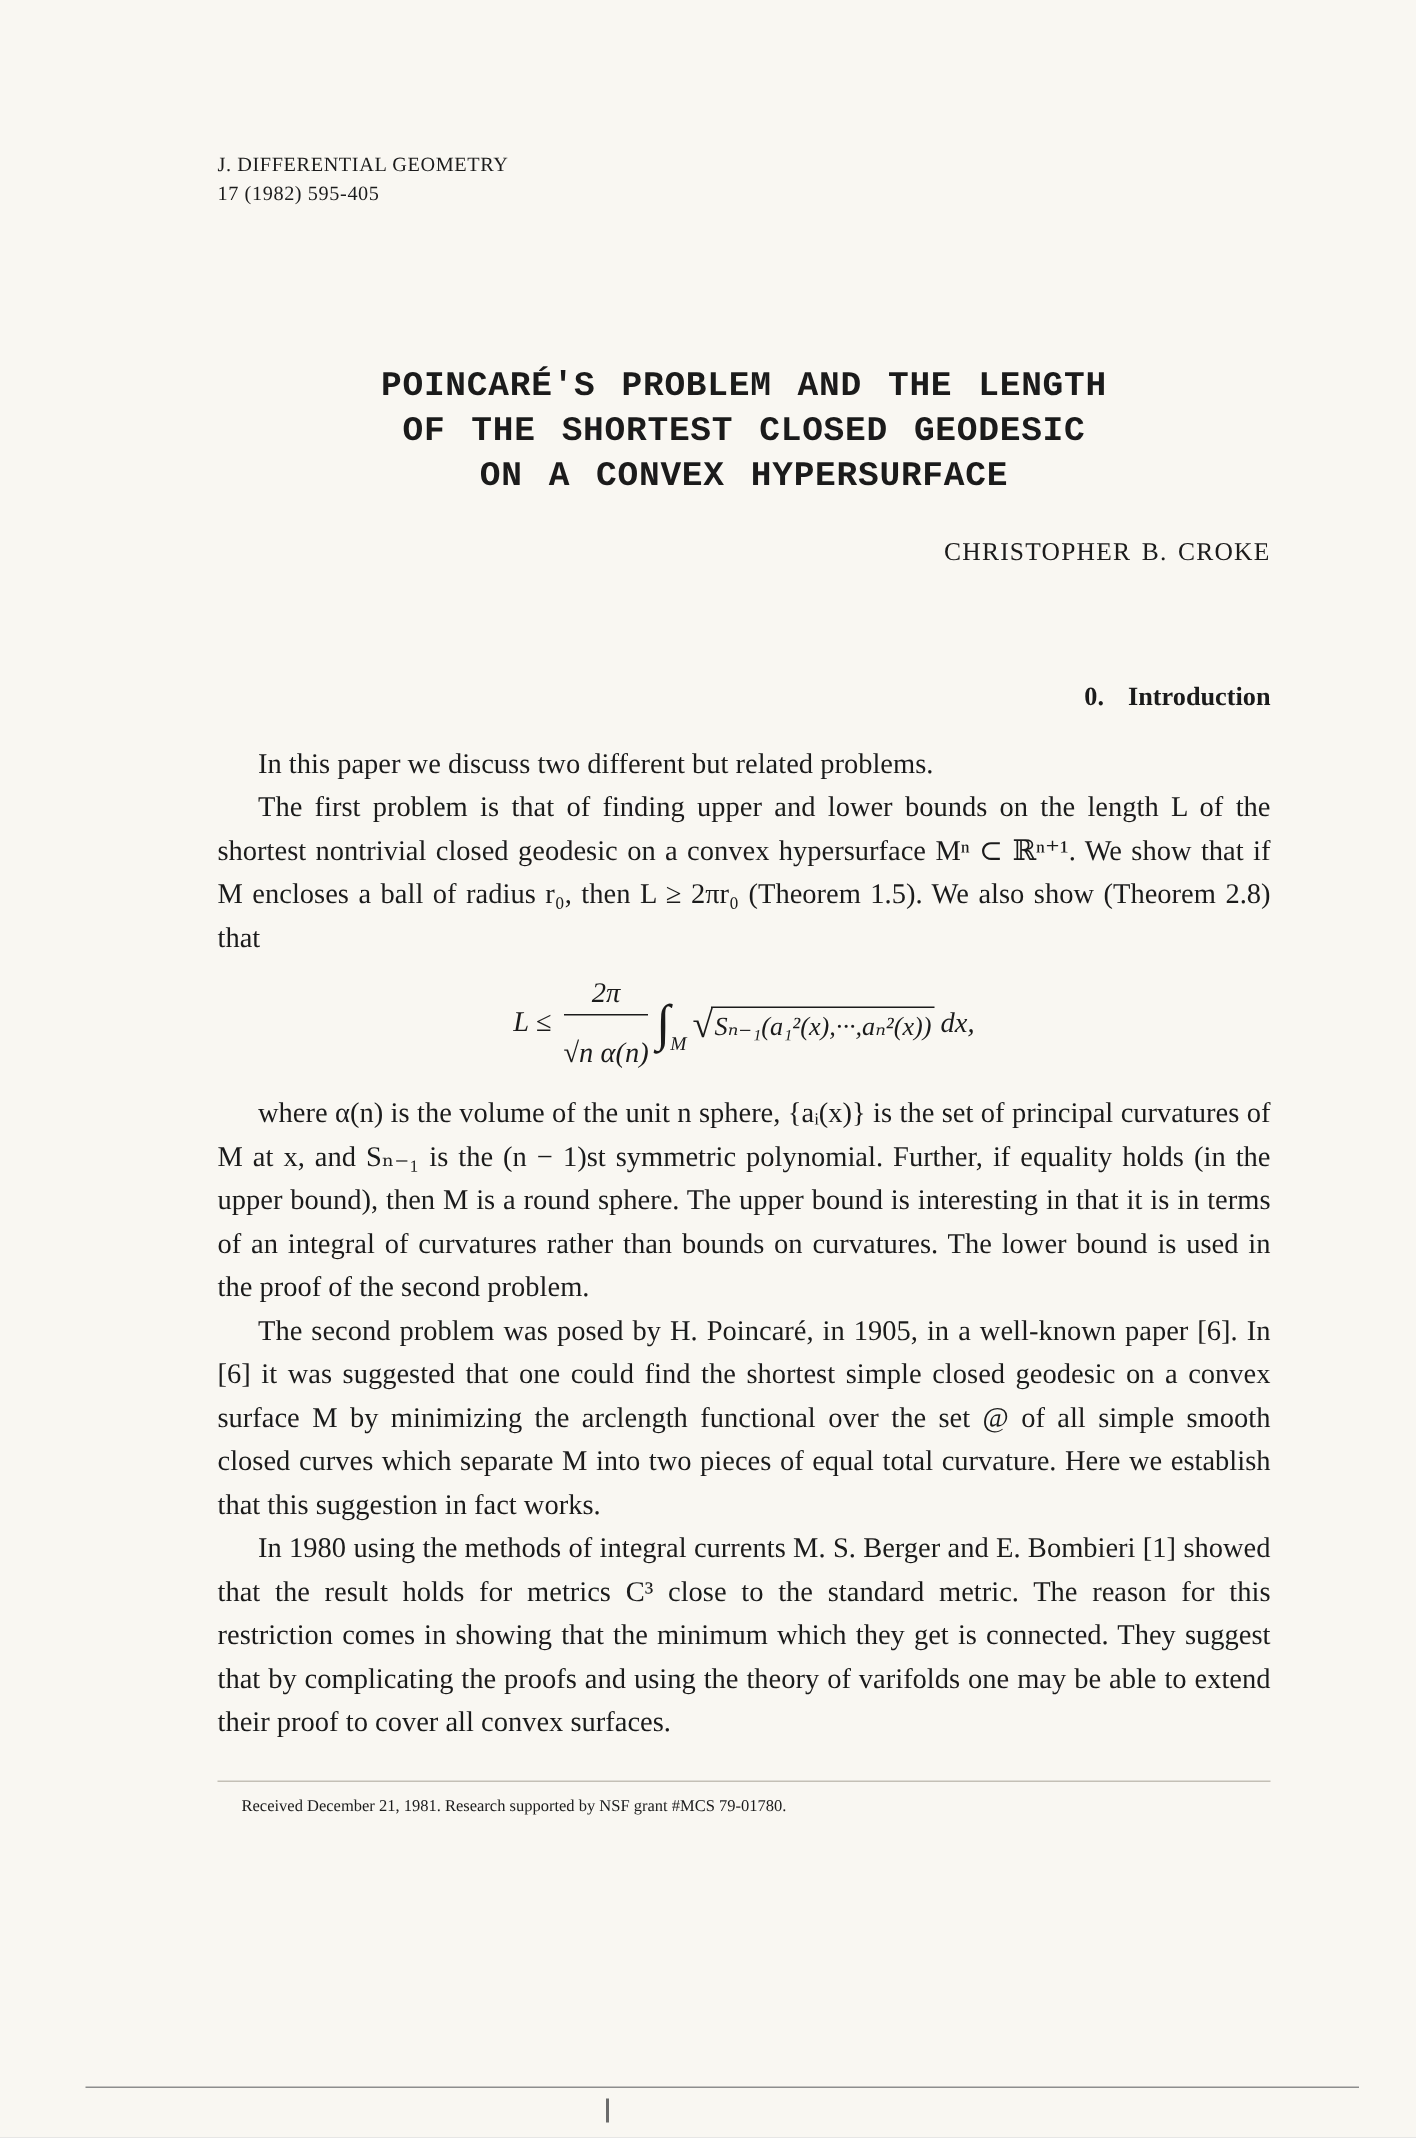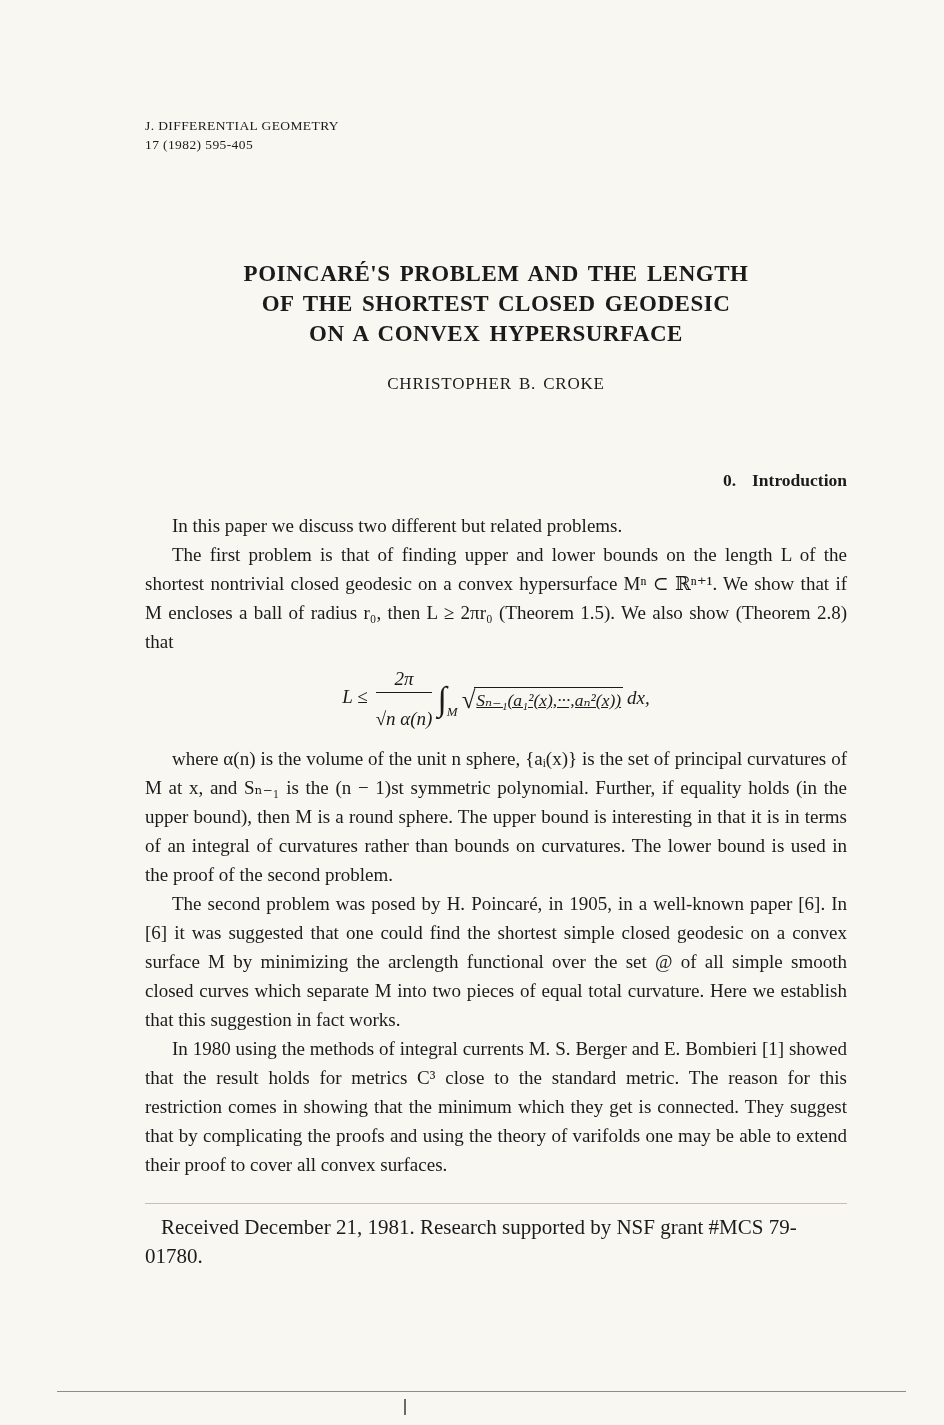--- a/index.html
+++ b/index.html
@@ -10,42 +10,43 @@
     height: 1425px;
     margin: 0 auto;
     background: #f9f7f2;
     color: #1b1b1b;
     font-family: "Liberation Serif", "DejaVu Serif", serif;
     overflow: hidden;
   }
   .content {
     position: absolute;
     left: 145px;
-    top: 16px;
+    top: 0;
     width: 702px;
   }
   .journal {
     margin-top: 101px;
     font-size: 13.5px;
     letter-spacing: 0.4px;
     line-height: 1.4;
   }
   .title {
     margin-top: 104px;
     text-align: center;
     font-weight: bold;
     font-size: 23px;
     line-height: 1.3;
     letter-spacing: 0.5px;
     word-spacing: 3px;
     white-space: pre-line;
+    font-family: Liberation Mono, monospace;
   }
   .author {
     margin-top: 26px;
-    text-align: center;
+    text-align: right;
     font-size: 17px;
     letter-spacing: 0.8px;
     word-spacing: 2px;
   }
   .section-heading {
     margin-top: 76px;
     text-align: right;
     font-weight: bold;
     font-size: 17.5px;
   }
@@ -98,28 +99,27 @@
   .sqrt-sym {
     font-size: 25px;
     font-style: normal;
     line-height: 1;
     margin-right: -1px;
   }
   .radicand {
     border-top: 1.4px solid #1b1b1b;
     padding: 2px 2px 0;
     font-size: 17.5px;
-    text-decoration: underline;
   }
   .f-dx { margin-left: 4px; }
   .footnote {
     margin-top: 24px;
     border-top: 1px solid #c4c0b6;
     padding-top: 9px;
-    font-size: 21px;
+    font-size: 11px;
     line-height: 1.35;
     text-indent: 16px;
     text-align: left;
   }
   .bottom-rule {
     position: absolute;
     left: 57px;
     right: 38px;
     top: 1391px;
     height: 1px;

